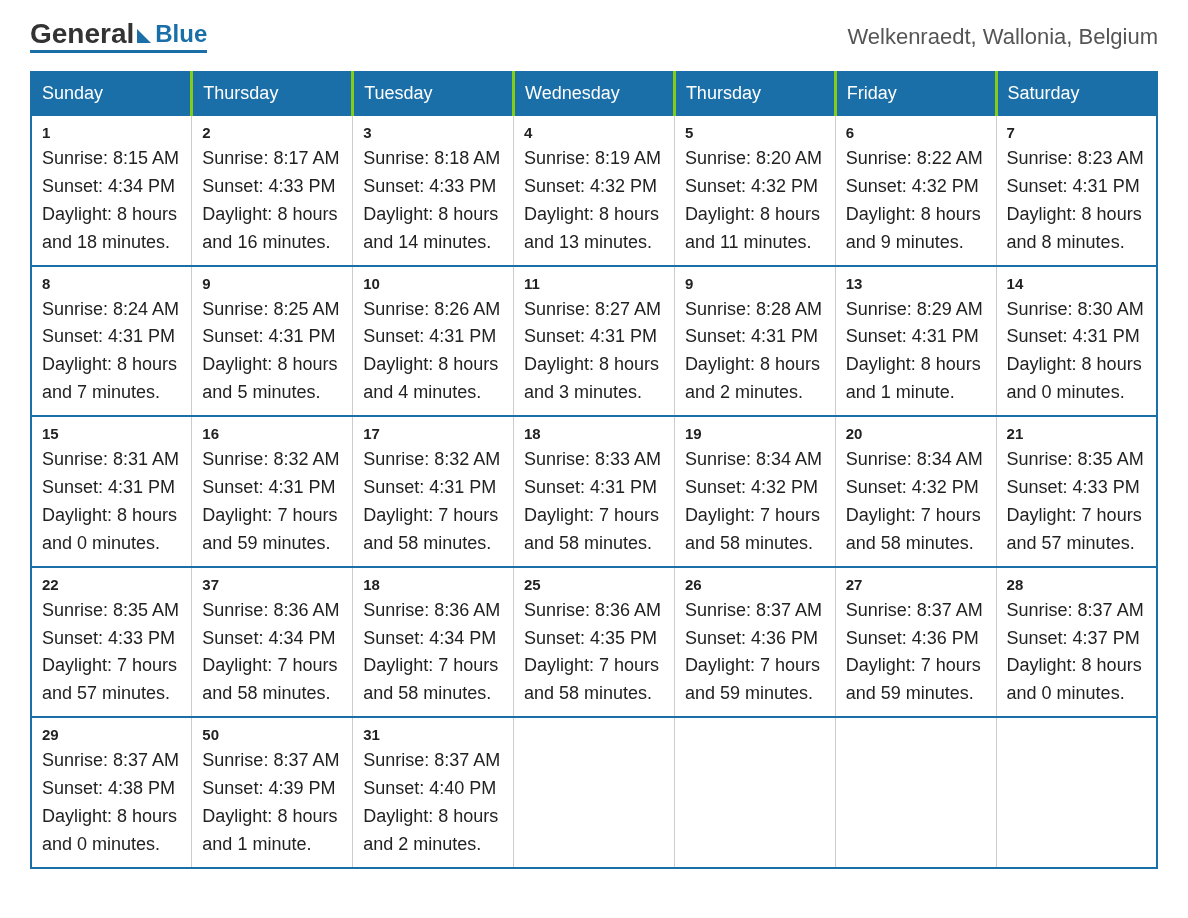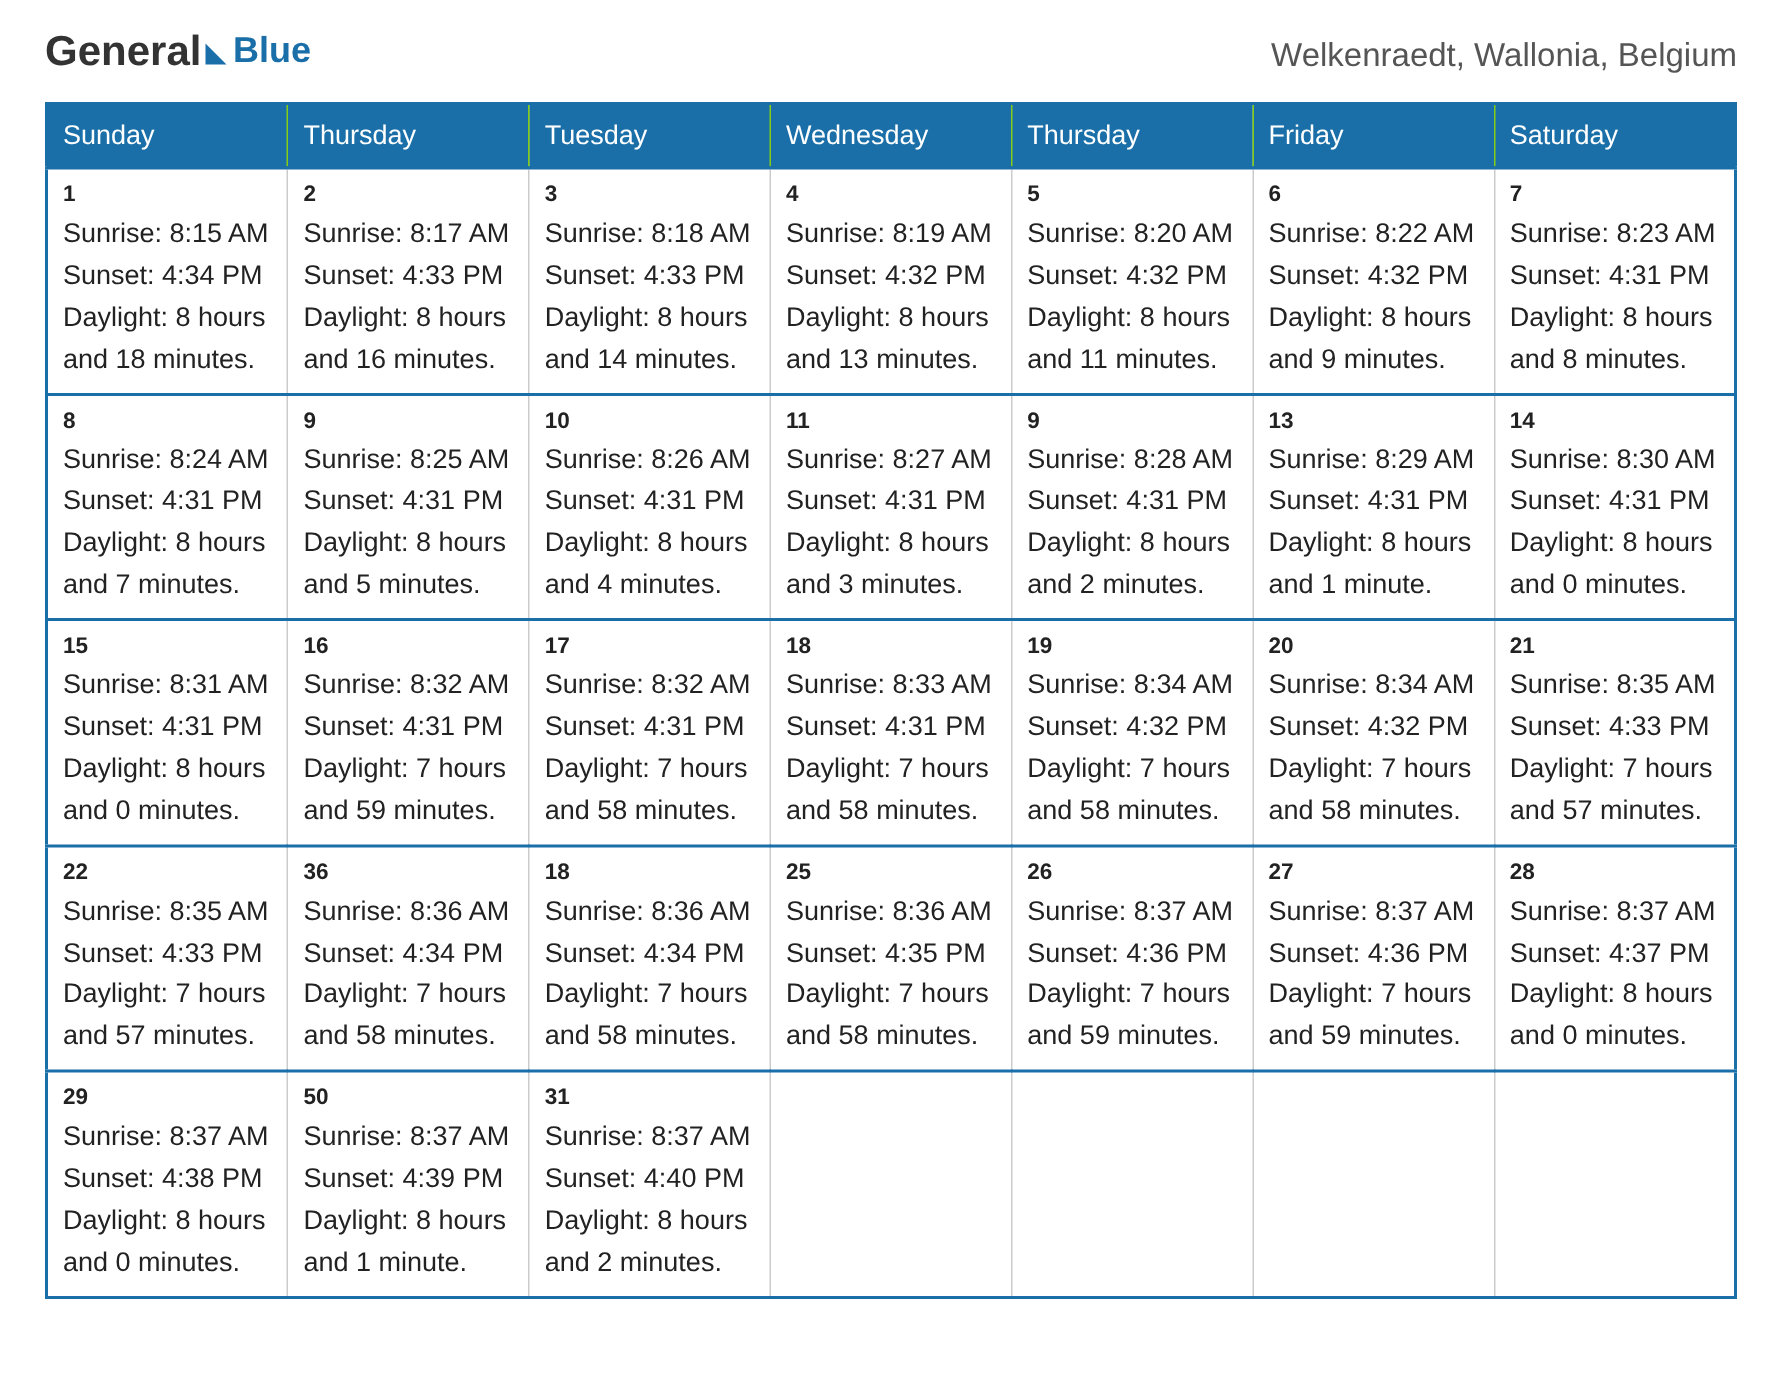--- a/index.html
+++ b/index.html
@@ -11,21 +11,21 @@
       padding: 20px 30px;
     }
     .header {
       display: flex;
       align-items: flex-start;
       justify-content: space-between;
       margin-bottom: 18px;
     }
     .logo {
       display: flex;
-      flex-direction: row;
+      flex-direction: column;
       align-items: flex-start;
     }
     .logo-text {
       display: flex;
       align-items: center;
       font-size: 28px;
       font-weight: bold;
       color: #333;
       line-height: 1;
     }
@@ -71,21 +71,21 @@
       border-collapse: collapse;
       border: 2px solid #1a6fa8;
     }
     thead tr th {
       background: #1a6fa8;
       color: #fff;
       font-size: 18px;
       font-weight: normal;
       padding: 10px 10px;
       text-align: left;
-      border-right: 1px solid #84cc16;
+      border-right: 3px solid #84cc16;
     }
     thead tr th:last-child { border-right: none; }
     tbody tr {
       border-top: 2px solid #1a6fa8;
     }
     tbody tr td {
       vertical-align: top;
       padding: 8px 10px;
       border-right: 1px solid #ccc;
       font-size: 13.5px;
@@ -226,21 +226,21 @@
           <span class="day-number">21</span>
 <div class="day-info">Sunrise: 8:35 AM<br>Sunset: 4:33 PM<br>Daylight: 7 hours and 57 minutes.</div>
         </td>
       </tr>
       <tr>
         <td>
           <span class="day-number">22</span>
 <div class="day-info">Sunrise: 8:35 AM<br>Sunset: 4:33 PM<br>Daylight: 7 hours and 57 minutes.</div>
         </td>
         <td>
-          <span class="day-number">36</span>
+          <span class="day-number">37</span>
 <div class="day-info">Sunrise: 8:36 AM<br>Sunset: 4:34 PM<br>Daylight: 7 hours and 58 minutes.</div>
         </td>
         <td>
           <span class="day-number">18</span>
 <div class="day-info">Sunrise: 8:36 AM<br>Sunset: 4:34 PM<br>Daylight: 7 hours and 58 minutes.</div>
         </td>
         <td>
           <span class="day-number">25</span>
 <div class="day-info">Sunrise: 8:36 AM<br>Sunset: 4:35 PM<br>Daylight: 7 hours and 58 minutes.</div>
         </td>

